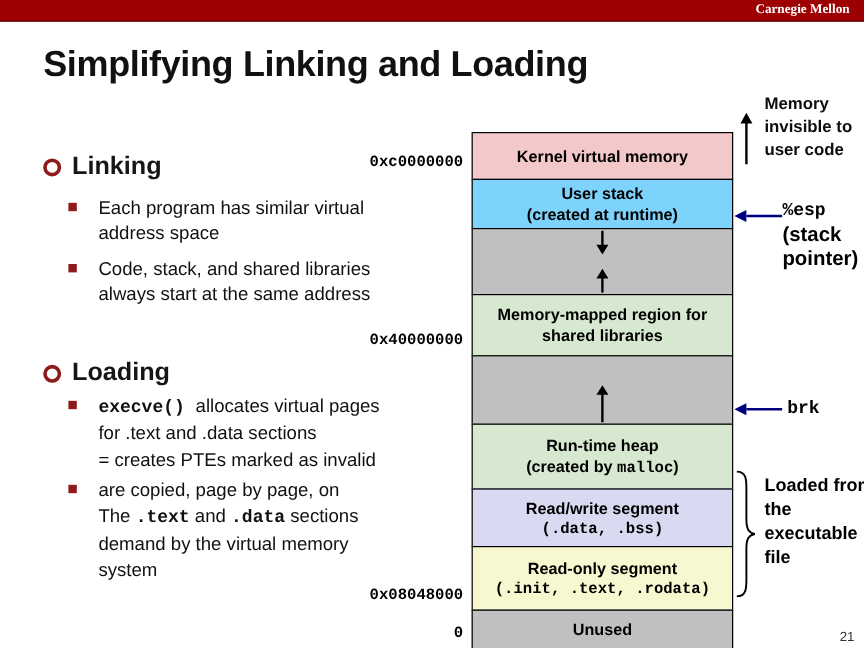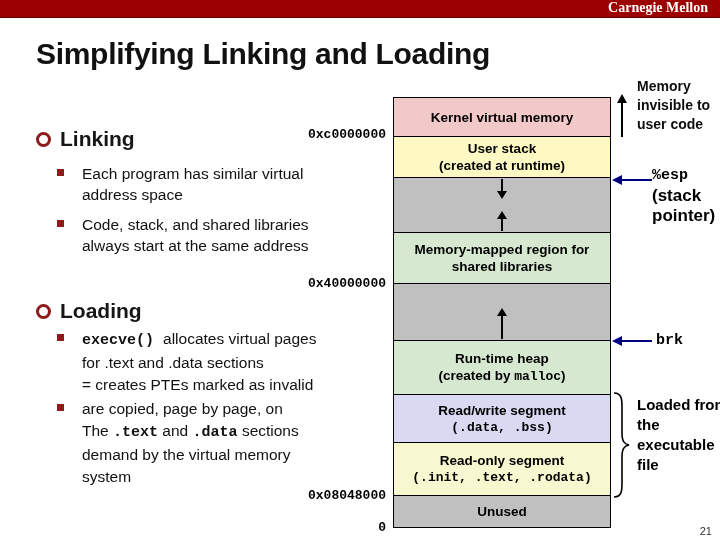--- a/index.html
+++ b/index.html
@@ -3,44 +3,44 @@
 <meta charset="utf-8">
 <style>
   html,body{margin:0;padding:0;background:#fff;}
   .slide{position:relative;width:720px;height:540px;background:#ffffff;overflow:hidden;
          font-family:"Liberation Sans",sans-serif;color:#000;}
 
   
   .topbar{position:absolute;left:0;top:0;width:720px;height:17px;background:#9C0000;
           border-bottom:1px solid #5e0000;}
   .brand{position:absolute;right:12px;top:0;height:29px;line-height:16px;
-         font-family:"Liberation Serif",serif;font-weight:bold;font-size:14px;color:#fff;}
+         font-family:"Liberation Serif",serif;font-weight:bold;font-size:11px;color:#fff;}
   .title{position:absolute;left:36px;top:37px;font-size:30px;font-weight:bold;
          letter-spacing:-0.3px;color:#111;}
 
   
   .h1row{position:absolute;left:36px;display:flex;align-items:center;gap:9px;}
   .ring{width:9px;height:9px;border:3px solid #8E1B1B;border-radius:50%;flex:none;}
   .h1row .h1t{font-size:21px;font-weight:bold;color:#161616;}
   .subrow{position:absolute;left:57px;width:300px;display:flex;gap:18px;}
   .sq{width:7px;height:7px;background:#8E1B1B;margin-top:6px;flex:none;}
   .subtxt{font-size:15.5px;line-height:22px;color:#111;}
   .linking-sub{line-height:21px;}
   .mono{font-family:"Liberation Mono",monospace;font-weight:bold;}
   .code-lg{font-size:15px;}
 
   
-  .memmap{position:absolute;left:393px;top:97px;width:172px;}
+  .memmap{position:absolute;left:393px;top:110px;width:172px;}
   .seg{box-sizing:border-box;width:218px;border:1px solid #000;margin-top:-1px;
        display:flex;flex-direction:column;align-items:center;justify-content:center;
        text-align:center;font-size:13.5px;font-weight:bold;line-height:17px;position:relative;}
   .seg:first-child{margin-top:0;}
   .seg .mono{font-size:13px;}
   .seg-kernel{height:40px;background:#F2C8C8;}
-  .seg-stack{height:42px;background:#fef9c3;align-items:center;}
+  .seg-stack{height:42px;background:#7dd3fc;align-items:center;}
   .seg-gap1{height:56px;background:#C0C0C0;}
   .seg-mmap{height:52px;background:#D7E8D0;}
   .seg-gap2{height:58px;background:#C0C0C0;}
   .seg-heap{height:55px;background:#D7E8D0;}
   .seg-rw{height:49px;background:#D9D9F2;text-align:center;}
   .seg-ro{height:54px;background:#F7F7D0;}
   .seg-unused{height:33px;background:#C0C0C0;}
   .arr-c{position:absolute;left:50%;transform:translateX(-50%);}
   .at-top{top:1px;} .at-bottom{bottom:1px;}
 

